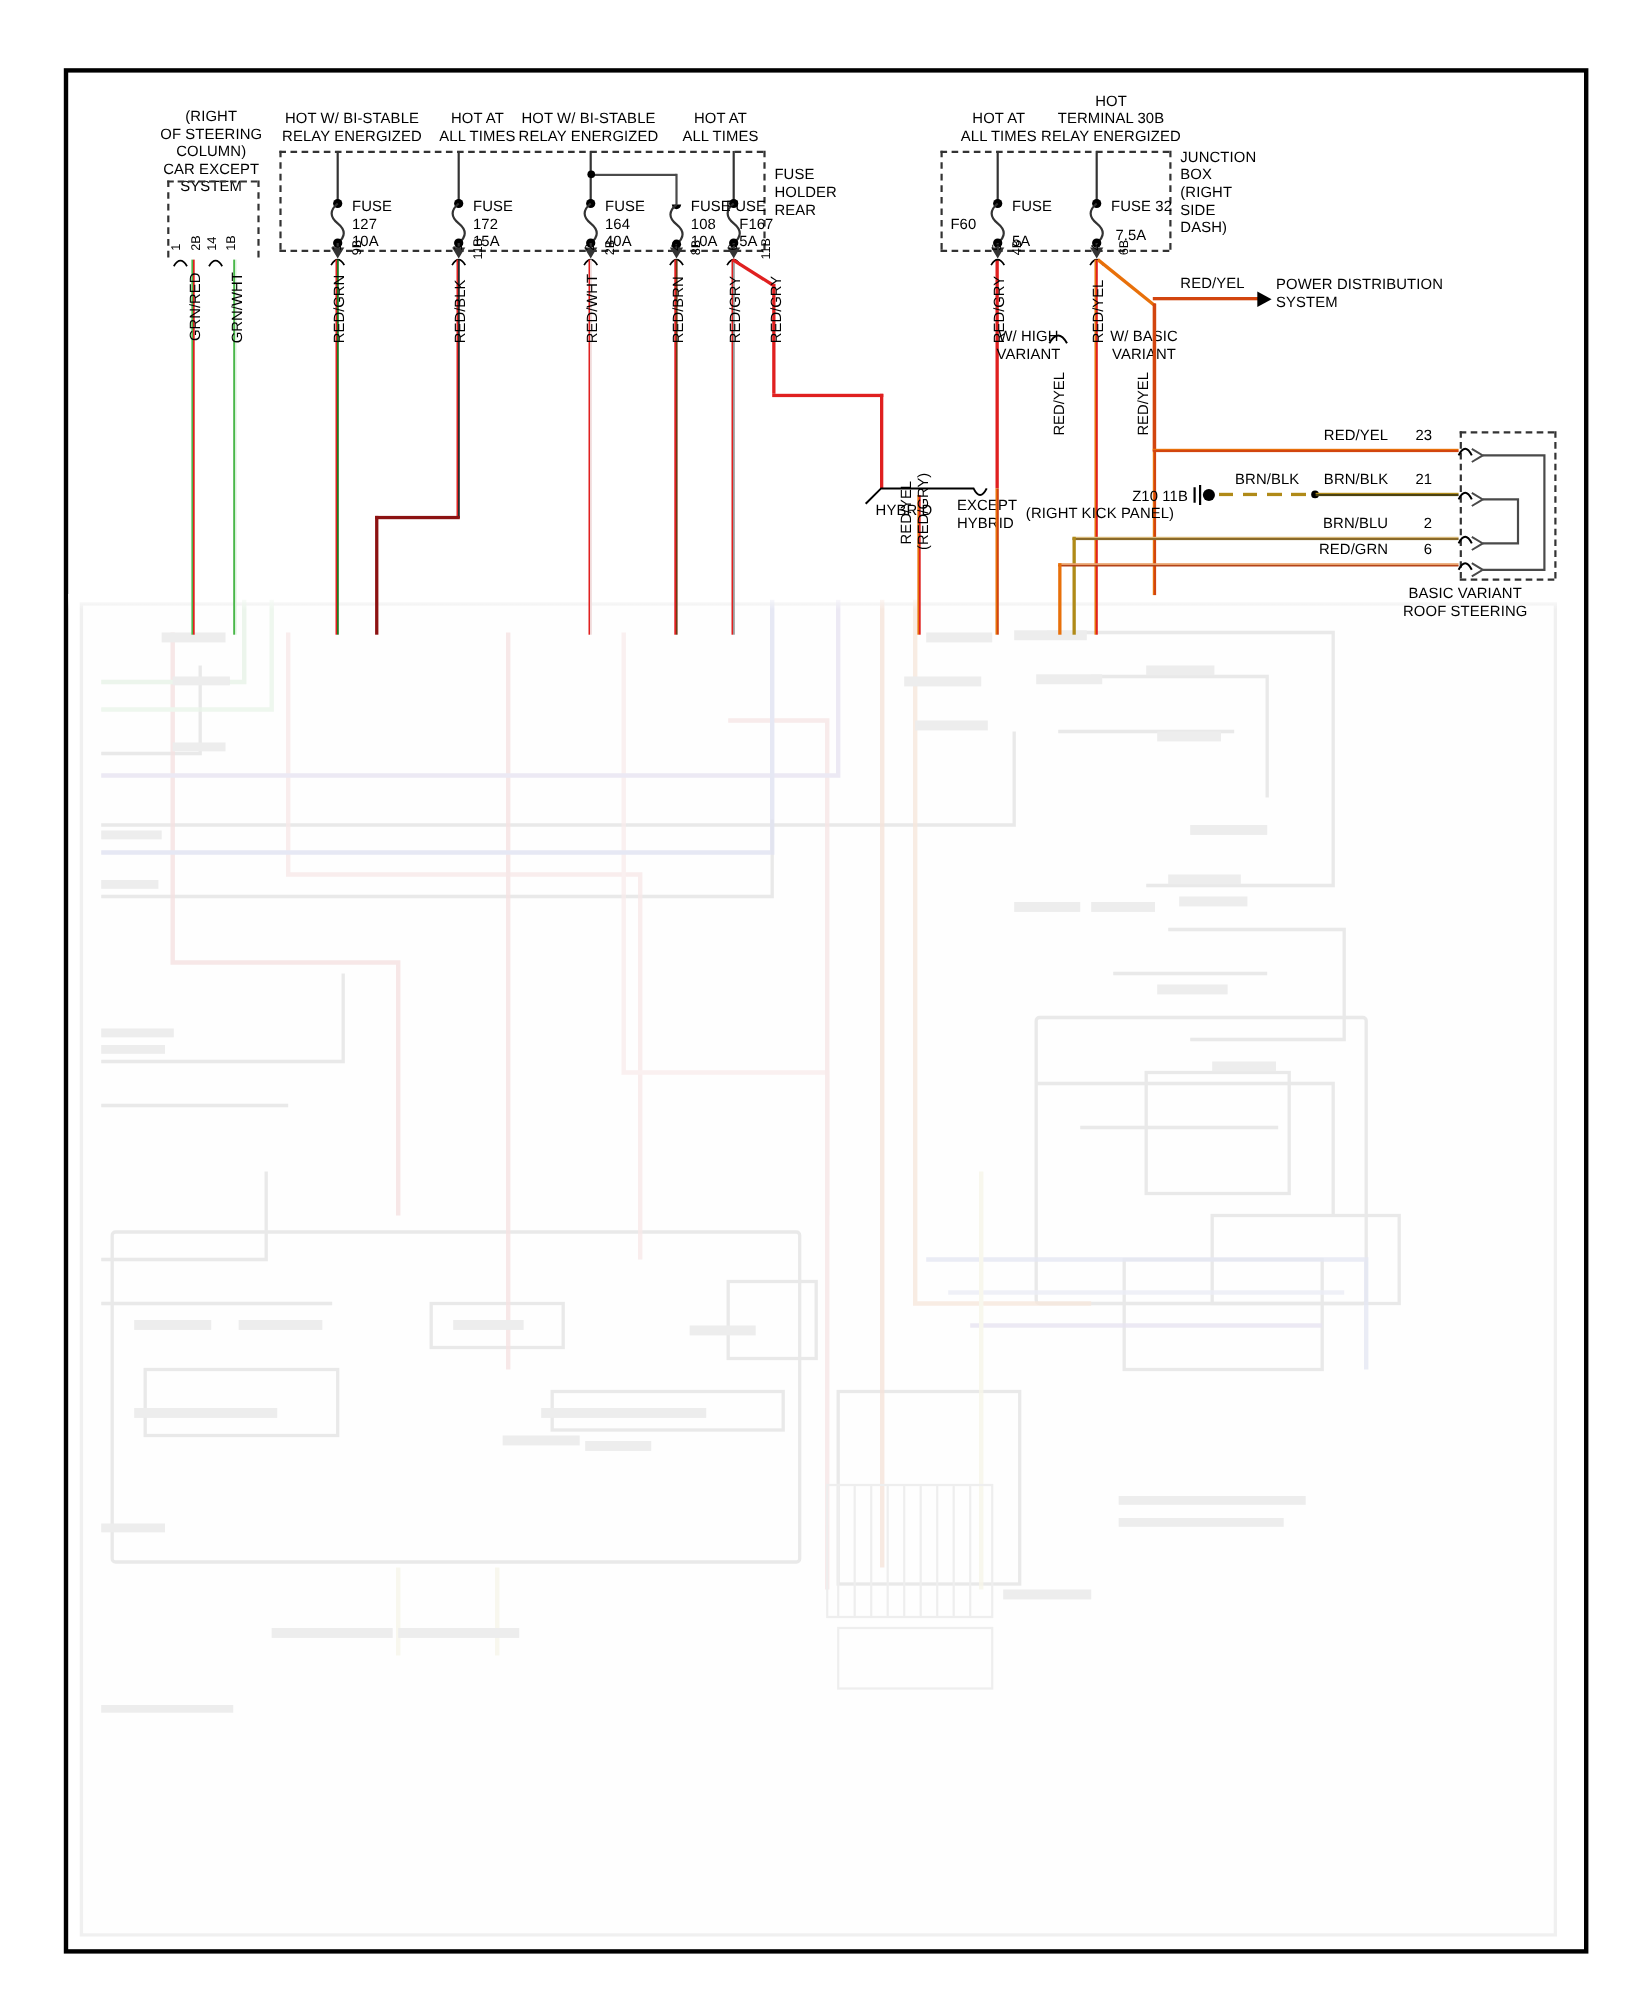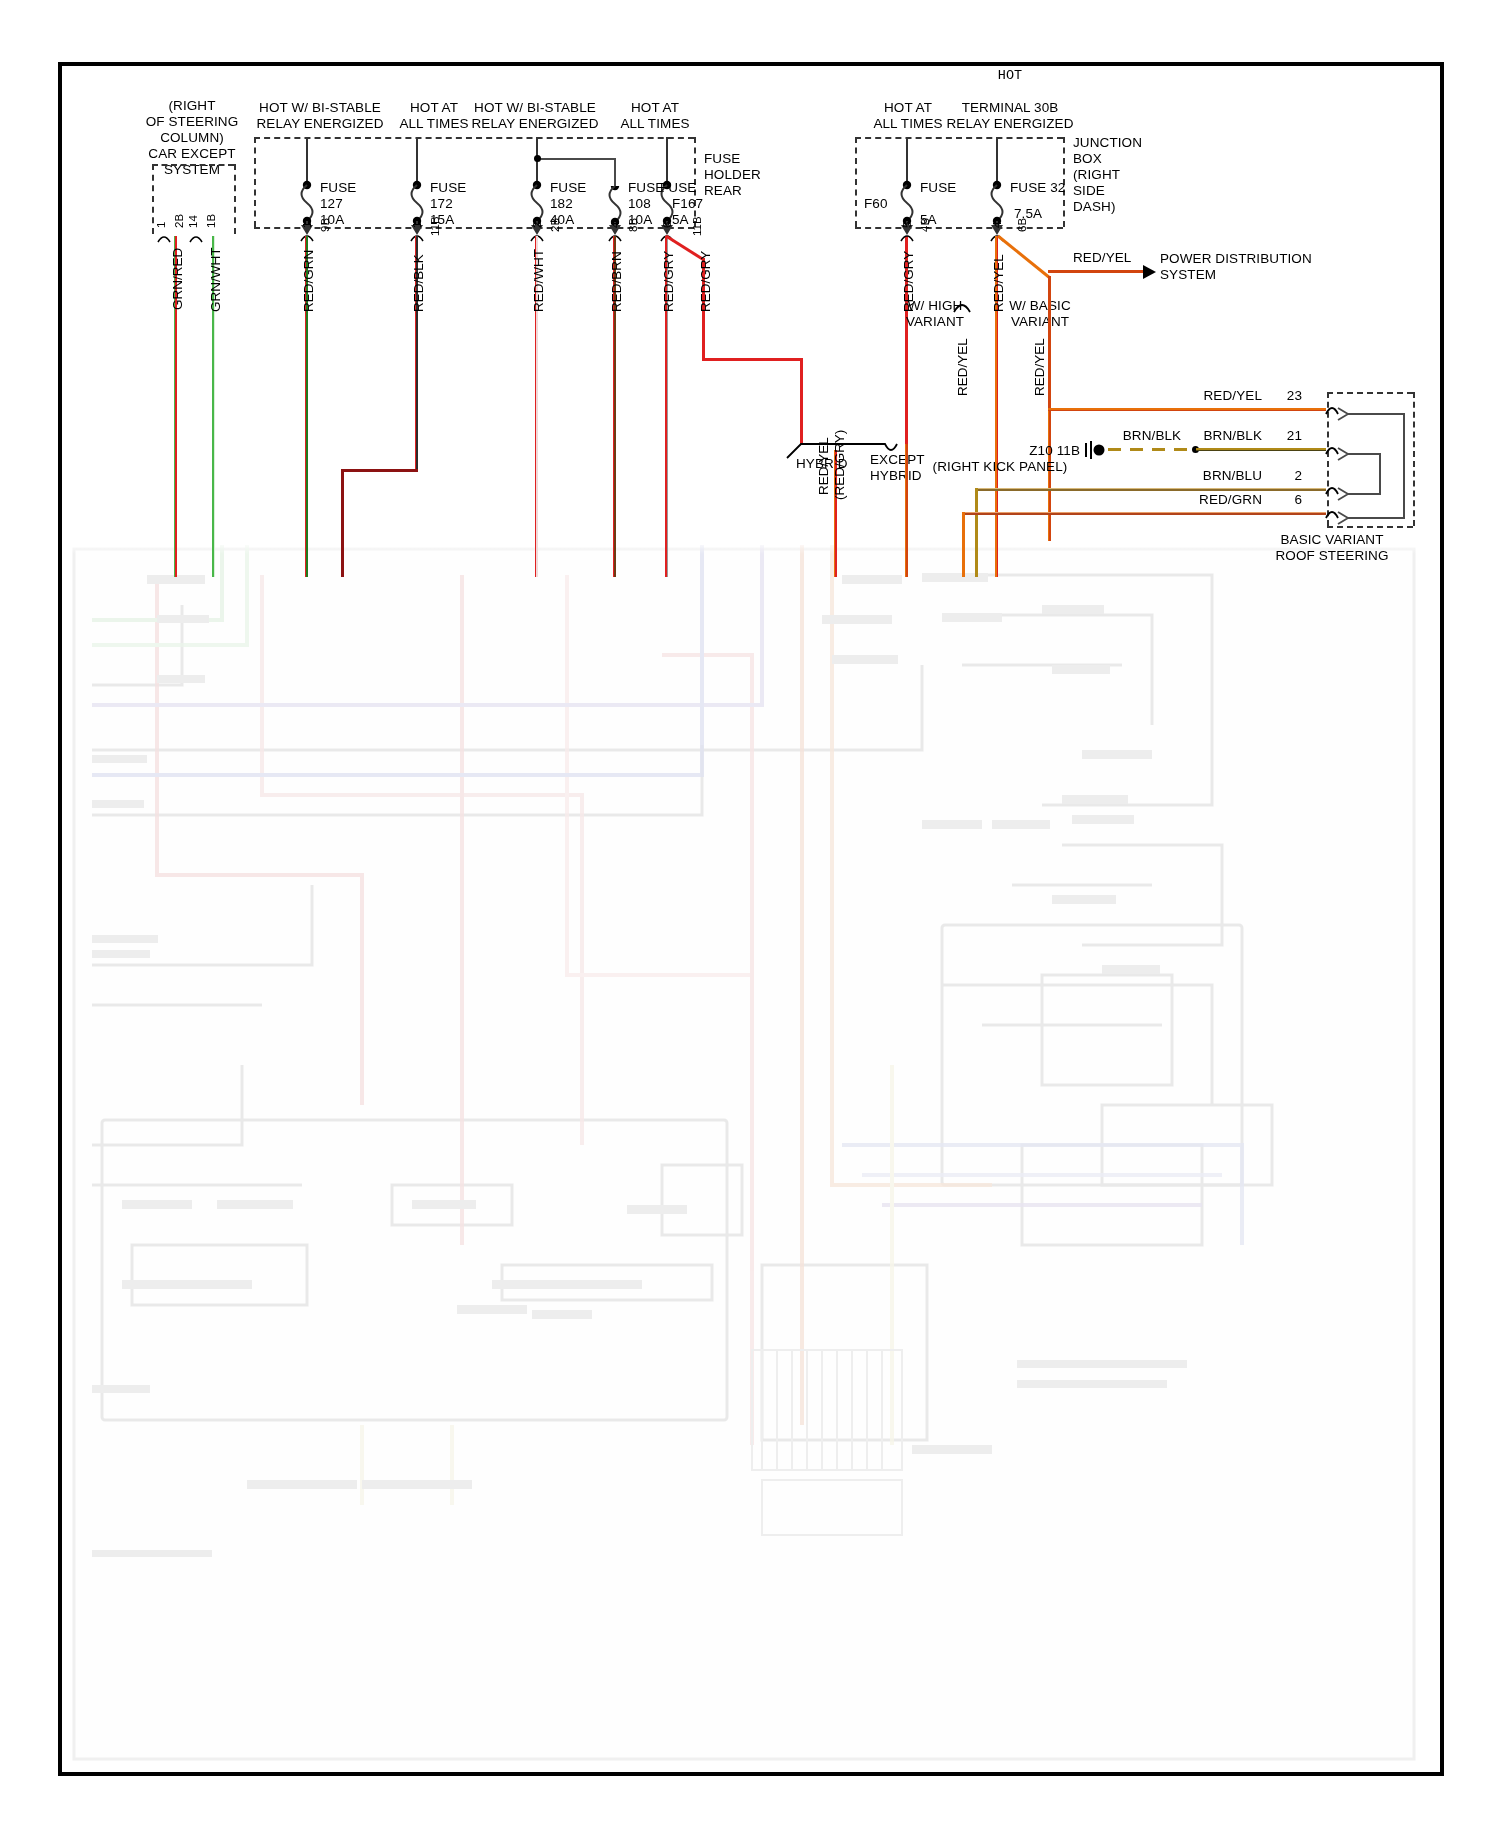--- a/index.html
+++ b/index.html
@@ -192,21 +192,21 @@
   <div class="dashV" style="left:855px;top:137px;height:90px;"></div>
   <div class="dashV" style="left:1063px;top:137px;height:90px;"></div>
   <div class="txt" style="left:1073px;top:135px;">JUNCTION</div>
   <div class="txt" style="left:1073px;top:151px;">BOX</div>
   <div class="txt" style="left:1073px;top:167px;">(RIGHT</div>
   <div class="txt" style="left:1073px;top:183px;">SIDE</div>
   <div class="txt" style="left:1073px;top:199px;">DASH)</div>
 
   <div class="txt c" style="left:908px;top:100px;">HOT AT</div>
   <div class="txt c" style="left:908px;top:116px;">ALL TIMES</div>
-  <div class="txt c" style="left:1010px;top:68px;font-family:Liberation Mono, monospace;">HOT</div>
+  <div class="txt c" style="left:1010px;top:84px;">HOT</div>
   <div class="txt c" style="left:1010px;top:100px;">TERMINAL 30B</div>
   <div class="txt c" style="left:1010px;top:116px;">RELAY ENERGIZED</div>
 
   <svg style="position:absolute;left:295px;top:137px;" width="30" height="98">
     <path d="M12 0 V48" stroke="#333" stroke-width="2" fill="none"></path>
     <circle cx="12" cy="48" r="4.2" fill="#000"></circle>
     <path d="M12 48 q-11 9 0 18 q11 9 0 18" stroke="#333" stroke-width="2" fill="none"></path>
     <circle cx="12" cy="84" r="4.2" fill="#000"></circle>
     <path d="M12 84 V92" stroke="#333" stroke-width="2" fill="none"></path>
     <path d="M12 98 l-6 -10 h12 z" fill="#333"></path>
@@ -251,21 +251,21 @@
     <circle cx="12" cy="84" r="4.2" fill="#000"></circle>
     <path d="M12 84 V92" stroke="#333" stroke-width="2" fill="none"></path>
     <path d="M12 98 l-6 -10 h12 z" fill="#333"></path>
   </svg>
 
   <div class="h gry" style="left:537px;top:158px;width:78px;"></div>
   <div class="dot" style="left:534px;top:155px;"></div>
   <div class="v gry" style="left:614px;top:158px;height:28px;"></div>
 
   <div class="txt" style="left:550px;top:180px;">FUSE</div>
-  <div class="txt" style="left:550px;top:196px;">182</div>
+  <div class="txt" style="left:550px;top:196px;">164</div>
   <div class="txt" style="left:550px;top:212px;">40A</div>
   <svg style="position:absolute;left:525px;top:228px;" width="36" height="18">
     <path d="M6 13 q6 -10 12 0" stroke="#000" stroke-width="1.6" fill="none"></path>
   </svg>
   <div class="vtxt small" style="left:530px;top:228px;">2</div>
   <div class="vtxt small" style="left:548px;top:232px;">2B</div>
   <div class="wire wv" style="left:535px;top:236px;height:341px;background:linear-gradient(90deg,#e02020 50%,#f0dada 50%);"></div>
   <div class="vtxt" style="left:531px;top:312px;">RED/WHT</div>
 
   <svg style="position:absolute;left:603px;top:186px;" width="30" height="49">

